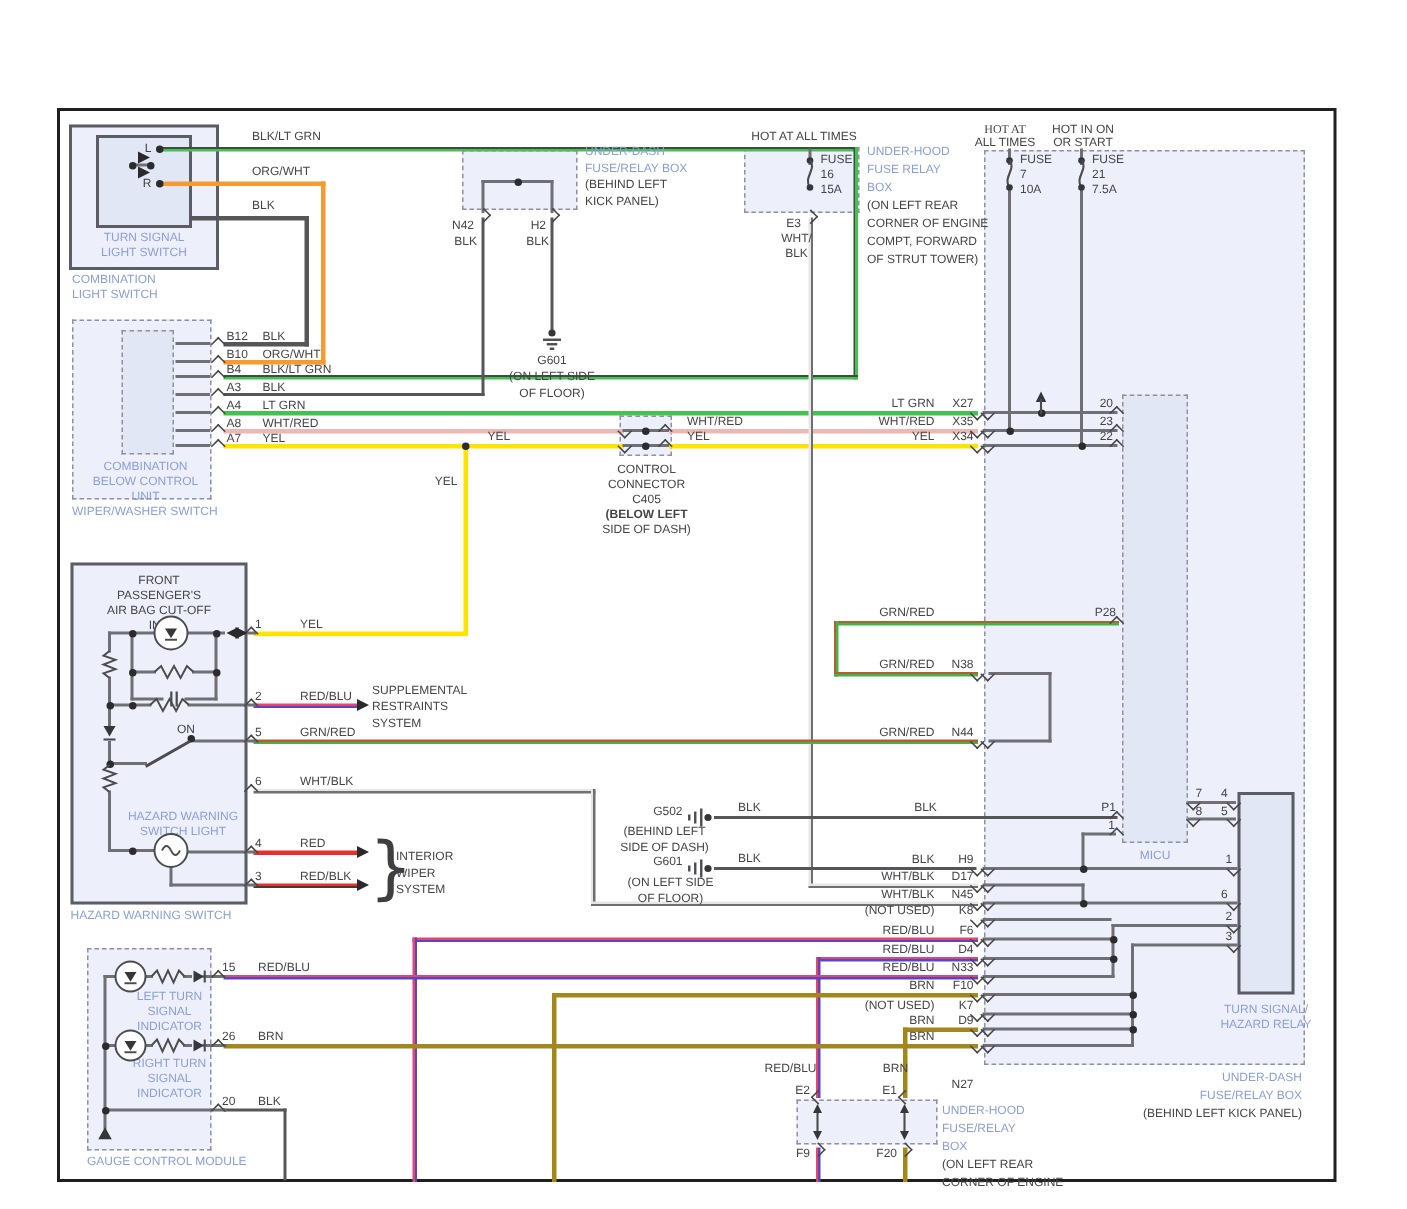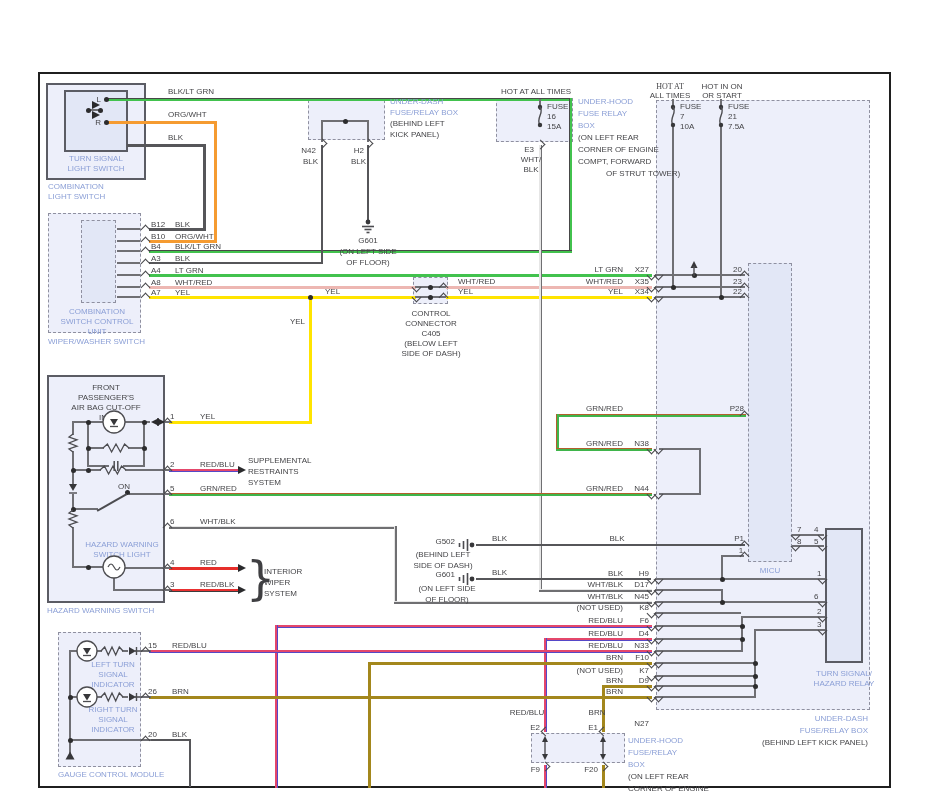--- a/index.html
+++ b/index.html
@@ -208,21 +208,21 @@
       <div class="lbl" style="left: 547px; top: 126px; transform: translate(0px, -50%);">15A</div>
       <div class="lbl" style="left: 534px; top: 149px; transform: translate(-100%, -50%);">E3</div>
       <div class="lbl" style="left: 531px; top: 159px; transform: translate(-50%, -50%);">WHT/</div>
       <div class="lbl" style="left: 531px; top: 169px; transform: translate(-50%, -50%);">BLK</div>
       <div class="lbl blue" style="left: 578px; top: 101px; transform: translate(0px, -50%);">UNDER-HOOD</div>
       <div class="lbl blue" style="left: 578px; top: 113px; transform: translate(0px, -50%);">FUSE RELAY</div>
       <div class="lbl blue" style="left: 578px; top: 125px; transform: translate(0px, -50%);">BOX</div>
       <div class="lbl" style="left: 578px; top: 137px; transform: translate(0px, -50%);">(ON LEFT REAR</div>
       <div class="lbl" style="left: 578px; top: 149px; transform: translate(0px, -50%);">CORNER OF ENGINE</div>
       <div class="lbl" style="left: 578px; top: 161px; transform: translate(0px, -50%);">COMPT, FORWARD</div>
-      <div class="lbl" style="left: 578px; top: 173px; transform: translate(0px, -50%); margin-left: 28px;">OF STRUT TOWER)</div>
+      <div class="lbl" style="left: 578px; top: 173px; transform: translate(0px, -50%);">OF STRUT TOWER)</div>
       <div class="lbl" style="left: 670px; top: 86px; transform: translate(-50%, -50%); font-family: Liberation Serif, serif;">HOT AT</div>
       <div class="lbl" style="left: 670px; top: 95px; transform: translate(-50%, -50%);">ALL TIMES</div>
       <div class="lbl" style="left: 722px; top: 86px; transform: translate(-50%, -50%);">HOT IN ON</div>
       <div class="lbl" style="left: 722px; top: 95px; transform: translate(-50%, -50%);">OR START</div>
       <div class="lbl" style="left: 680px; top: 106px; transform: translate(0px, -50%);">FUSE</div>
       <div class="lbl" style="left: 680px; top: 116px; transform: translate(0px, -50%);">7</div>
       <div class="lbl" style="left: 680px; top: 126px; transform: translate(0px, -50%);">10A</div>
       <div class="lbl" style="left: 728px; top: 106px; transform: translate(0px, -50%);">FUSE</div>
       <div class="lbl" style="left: 728px; top: 116px; transform: translate(0px, -50%);">21</div>
       <div class="lbl" style="left: 728px; top: 126px; transform: translate(0px, -50%);">7.5A</div>
@@ -234,30 +234,30 @@
       <div class="lbl" style="left: 175px; top: 246px; transform: translate(0px, -50%);">BLK/LT GRN</div>
       <div class="lbl" style="left: 151px; top: 258px; transform: translate(0px, -50%);">A3</div>
       <div class="lbl" style="left: 175px; top: 258px; transform: translate(0px, -50%);">BLK</div>
       <div class="lbl" style="left: 151px; top: 270px; transform: translate(0px, -50%);">A4</div>
       <div class="lbl" style="left: 175px; top: 270px; transform: translate(0px, -50%);">LT GRN</div>
       <div class="lbl" style="left: 151px; top: 282px; transform: translate(0px, -50%);">A8</div>
       <div class="lbl" style="left: 175px; top: 282px; transform: translate(0px, -50%);">WHT/RED</div>
       <div class="lbl" style="left: 151px; top: 292px; transform: translate(0px, -50%);">A7</div>
       <div class="lbl" style="left: 175px; top: 292px; transform: translate(0px, -50%);">YEL</div>
       <div class="lbl blue" style="left: 97px; top: 311px; transform: translate(-50%, -50%);">COMBINATION</div>
-      <div class="lbl blue" style="left: 97px; top: 321px; transform: translate(-50%, -50%);">SWITCH CONTROL</div>
+      <div class="lbl blue" style="left: 97px; top: 321px; transform: translate(-50%, -50%);">BELOW CONTROL</div>
       <div class="lbl blue" style="left: 97px; top: 331px; transform: translate(-50%, -50%);">UNIT</div>
       <div class="lbl blue" style="left: 48px; top: 341px; transform: translate(0px, -50%);">WIPER/WASHER SWITCH</div>
       <div class="lbl" style="left: 325px; top: 291px; transform: translate(0px, -50%);">YEL</div>
       <div class="lbl" style="left: 458px; top: 281px; transform: translate(0px, -50%);">WHT/RED</div>
       <div class="lbl" style="left: 458px; top: 291px; transform: translate(0px, -50%);">YEL</div>
       <div class="lbl" style="left: 431px; top: 313px; transform: translate(-50%, -50%);">CONTROL</div>
       <div class="lbl" style="left: 431px; top: 323px; transform: translate(-50%, -50%);">CONNECTOR</div>
       <div class="lbl" style="left: 431px; top: 333px; transform: translate(-50%, -50%);">C405</div>
-      <div class="lbl" style="left: 431px; top: 343px; transform: translate(-50%, -50%);">(BELOW LEFT</div>
+      <div class="lbl" style="left: 431px; top: 343px; transform: translate(-50%, -50%); font-weight: bold;">(BELOW LEFT</div>
       <div class="lbl" style="left: 431px; top: 353px; transform: translate(-50%, -50%);">SIDE OF DASH)</div>
       <div class="lbl" style="left: 305px; top: 321px; transform: translate(-100%, -50%);">YEL</div>
       <div class="lbl" style="left: 623px; top: 269px; transform: translate(-100%, -50%);">LT GRN</div>
       <div class="lbl" style="left: 649px; top: 269px; transform: translate(-100%, -50%);">X27</div>
       <div class="lbl" style="left: 623px; top: 281px; transform: translate(-100%, -50%);">WHT/RED</div>
       <div class="lbl" style="left: 649px; top: 281px; transform: translate(-100%, -50%);">X35</div>
       <div class="lbl" style="left: 623px; top: 291px; transform: translate(-100%, -50%);">YEL</div>
       <div class="lbl" style="left: 649px; top: 291px; transform: translate(-100%, -50%);">X34</div>
       <div class="lbl" style="left: 742px; top: 269px; transform: translate(-100%, -50%);">20</div>
       <div class="lbl" style="left: 742px; top: 281px; transform: translate(-100%, -50%);">23</div>

